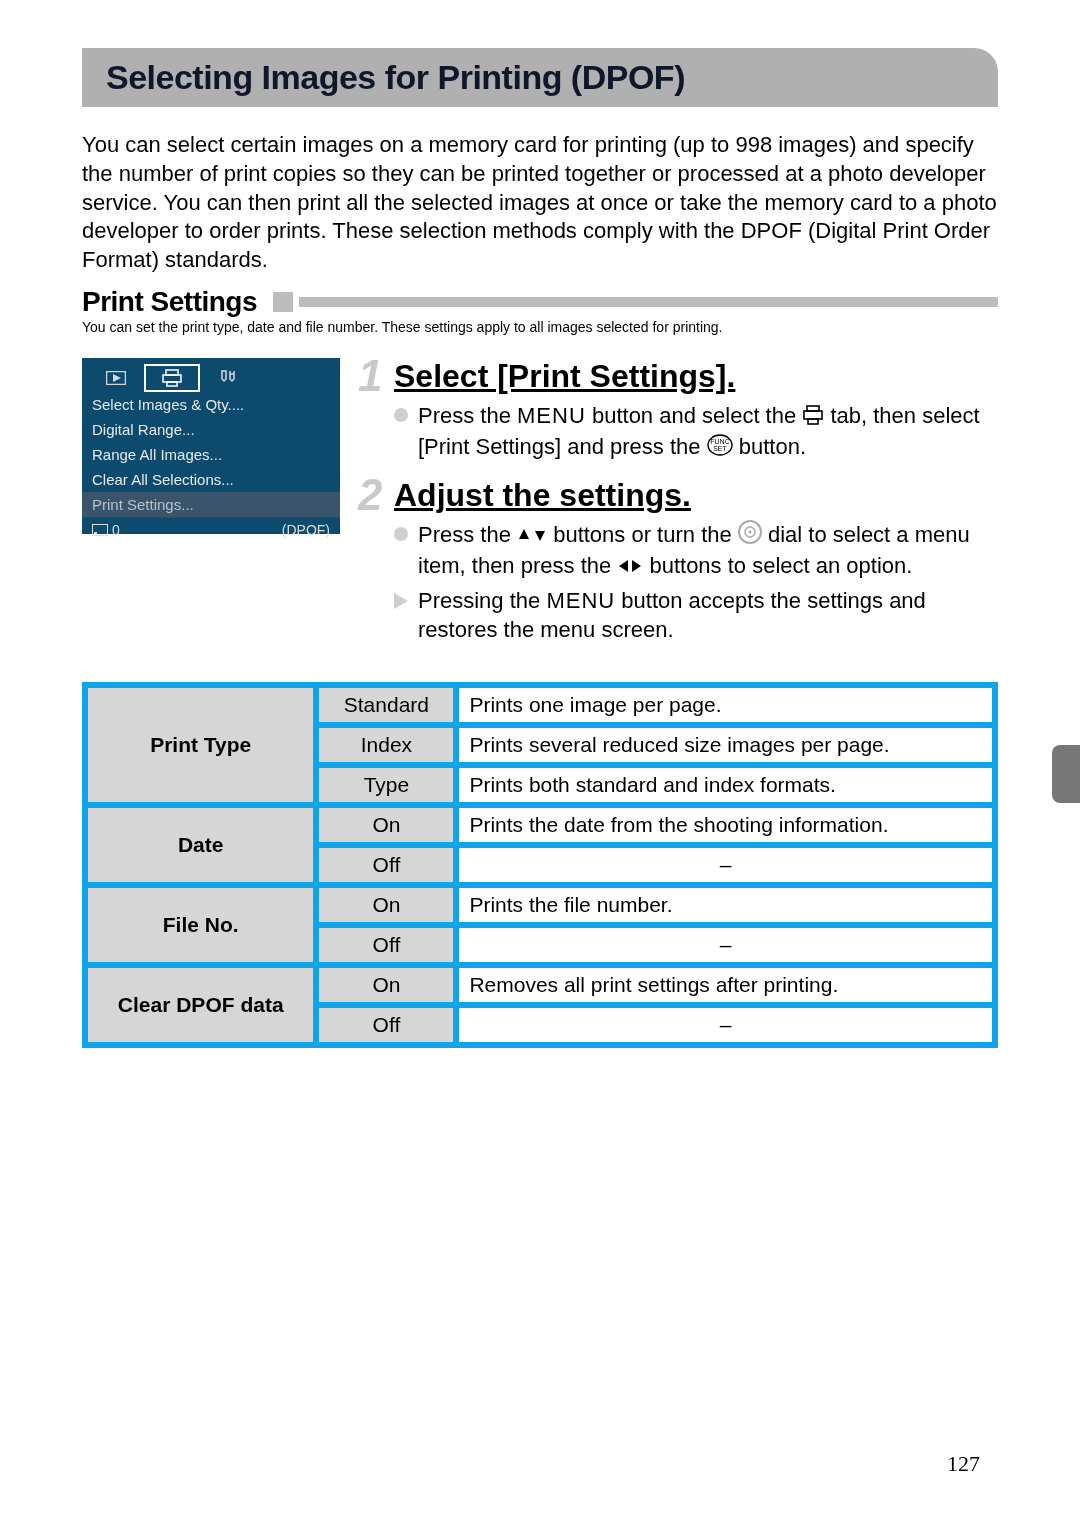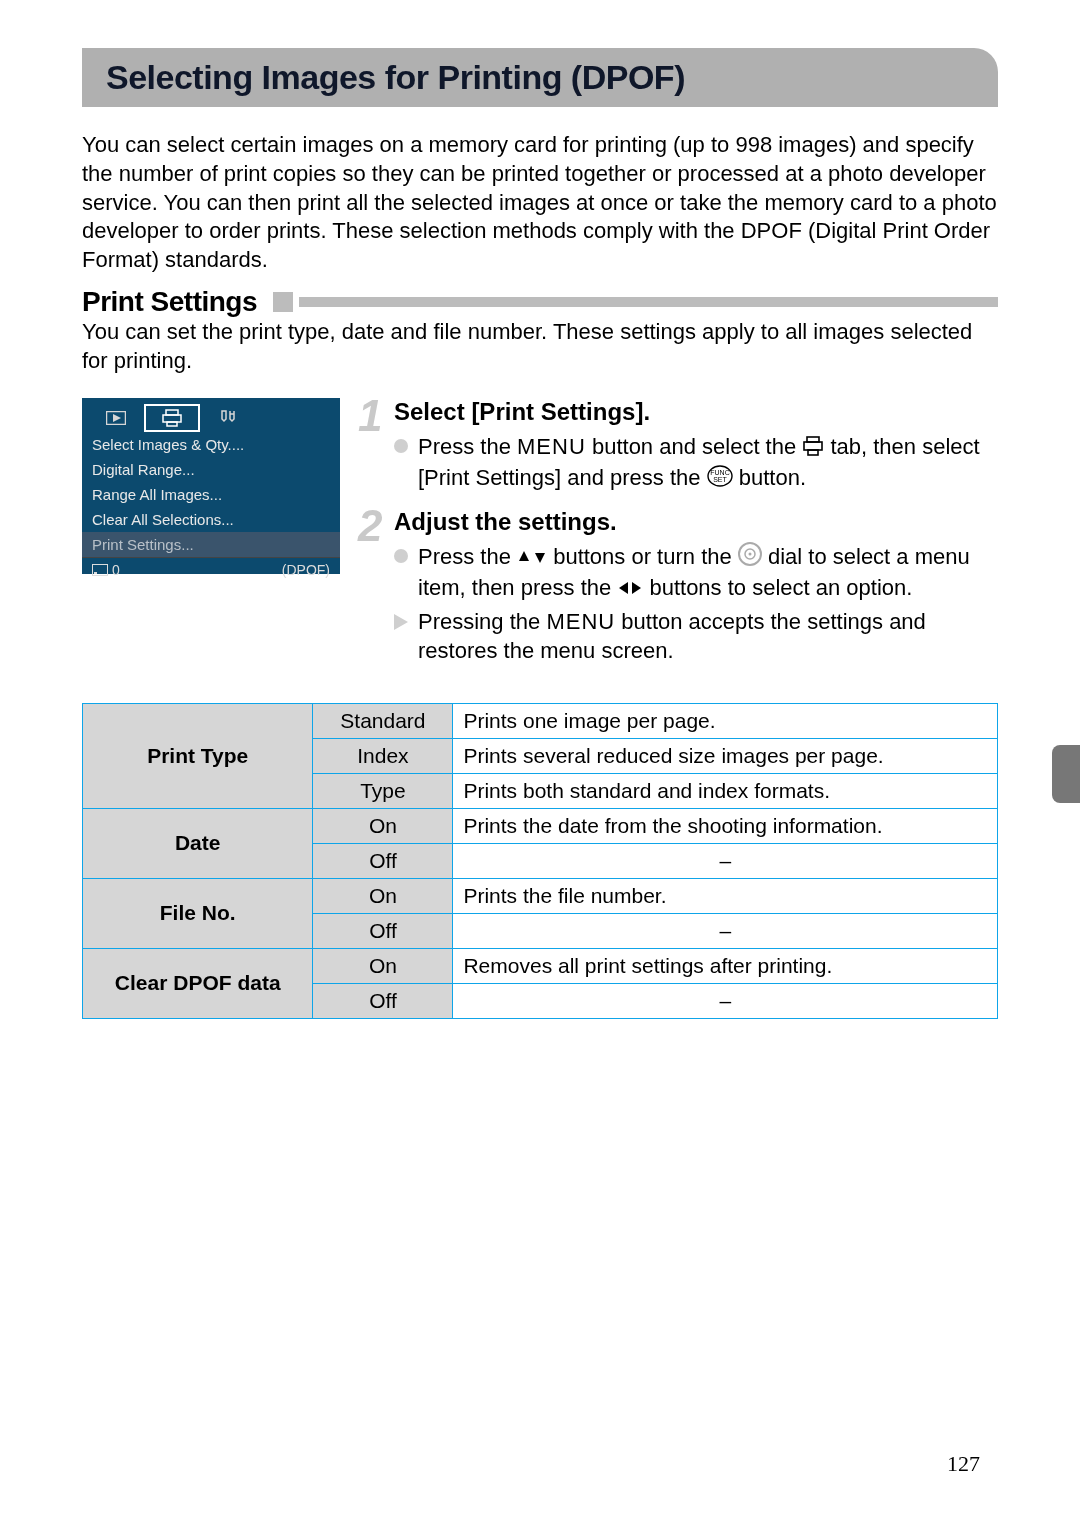--- a/index.html
+++ b/index.html
@@ -49,21 +49,21 @@
     height: 20px;
     background: #bcbcbc;
     margin-right: 6px;
   }
   .section-heading .bar {
     flex: 1;
     height: 10px;
     background: #bcbcbc;
   }
   .section-intro {
-    font-size: 22px;
+    font-size: 14px;
     line-height: 1.31;
     margin-bottom: 22px;
   }
   .two-col {
     display: flex;
     gap: 18px;
     margin-bottom: 24px;
   }
   .camera-screen {
     width: 258px;
@@ -122,22 +122,23 @@
     font-size: 44px;
     color: #c9c9c9;
     font-style: italic;
     width: 36px;
     line-height: 0.8;
     flex-shrink: 0;
   }
   .step-body { flex: 1; }
   .step-body h3 {
     font-weight: bold;
-    font-size: 24px;
+    font-size: 32px;
     margin-bottom: 6px;
+    text-decoration: underline;
   }
   .bullet-line {
     display: flex;
     margin-bottom: 4px;
     line-height: 1.32;
   }
   .bullet-dot {
     width: 14px;
     height: 14px;
     border-radius: 50%;
@@ -158,21 +159,21 @@
   .inline-icon {
     display: inline-block;
     vertical-align: -2px;
   }
   .settings-table {
     border-collapse: collapse;
     width: 100%;
     font-size: 21px;
   }
   .settings-table td {
-    border: 1px solid #0ea5e9;
+    border: 6px solid #0ea5e9;
     padding: 5px 10px;
     vertical-align: middle;
   }
   .settings-table .hdr {
     background: #d6d6d6;
     font-weight: bold;
     text-align: center;
   }
   .settings-table .opt {
     background: #d6d6d6;

